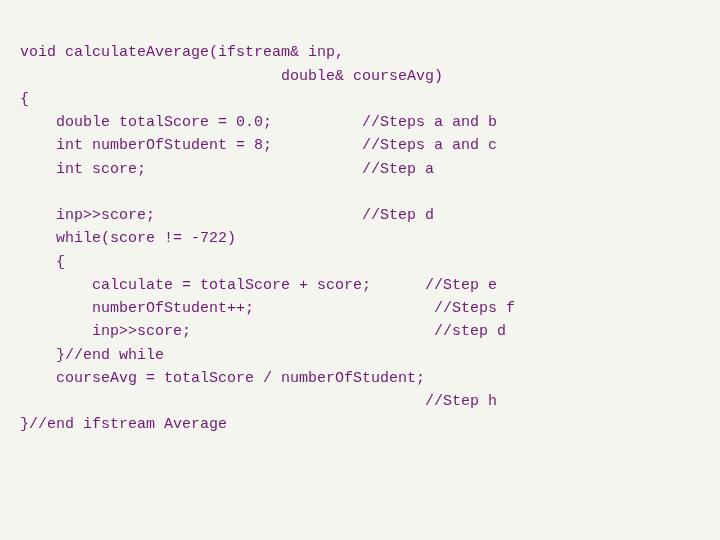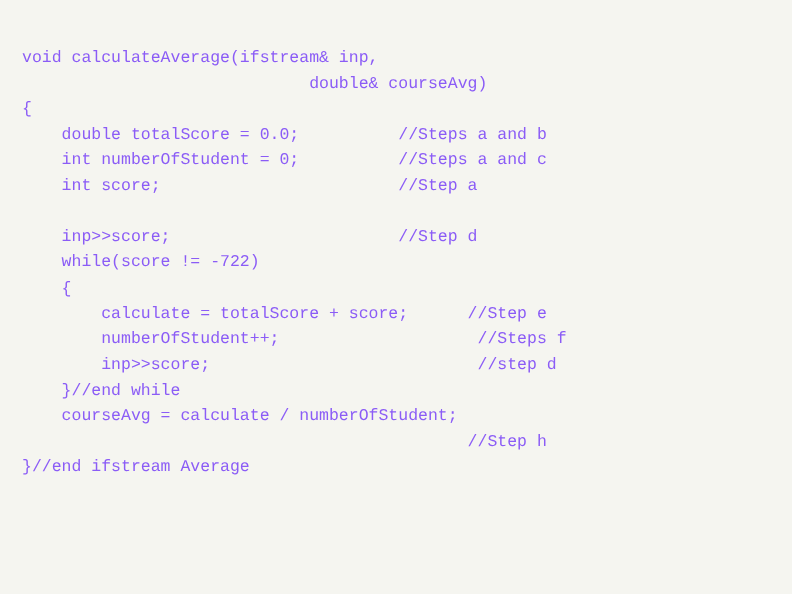--- a/index.html
+++ b/index.html
@@ -21,37 +21,37 @@
       width: 720px;
       height: 540px;
       background-color: #f5f5f0;
       padding: 18px 20px;
       line-height: 1.55;
       color: #1a1a1a;
       white-space: pre;
     }
 
     .code-text {
-      color: #8b5cf6;
+      color: #701a75;
     }
   </style>
 </head>
 <body>
 
 <div class="code-container">
 <span class="code-text">void calculateAverage(ifstream&amp; inp,</span>
 <span class="code-text">                             double&amp; courseAvg)</span>
 <span class="code-text">{</span>
 <span class="code-text">    double totalScore = 0.0;          //Steps a and b</span>
-<span class="code-text">    int numberOfStudent = 0;          //Steps a and c</span>
+<span class="code-text">    int numberOfStudent = 8;          //Steps a and c</span>
 <span class="code-text">    int score;                        //Step a</span>
 <span class="code-text"> </span>
 <span class="code-text">    inp&gt;&gt;score;                       //Step d</span>
 <span class="code-text">    while(score != -722)</span>
 <span class="code-text">    {</span>
 <span class="code-text">        calculate = totalScore + score;      //Step e</span>
 <span class="code-text">        numberOfStudent++;                    //Steps f</span>
 <span class="code-text">        inp&gt;&gt;score;                           //step d</span>
 <span class="code-text">    }//end while</span>
-<span class="code-text">    courseAvg = calculate / numberOfStudent;</span>
+<span class="code-text">    courseAvg = totalScore / numberOfStudent;</span>
 <span class="code-text">                                             //Step h</span>
 <span class="code-text">}//end ifstream Average</span>
 </div>
 
 </body></html>

